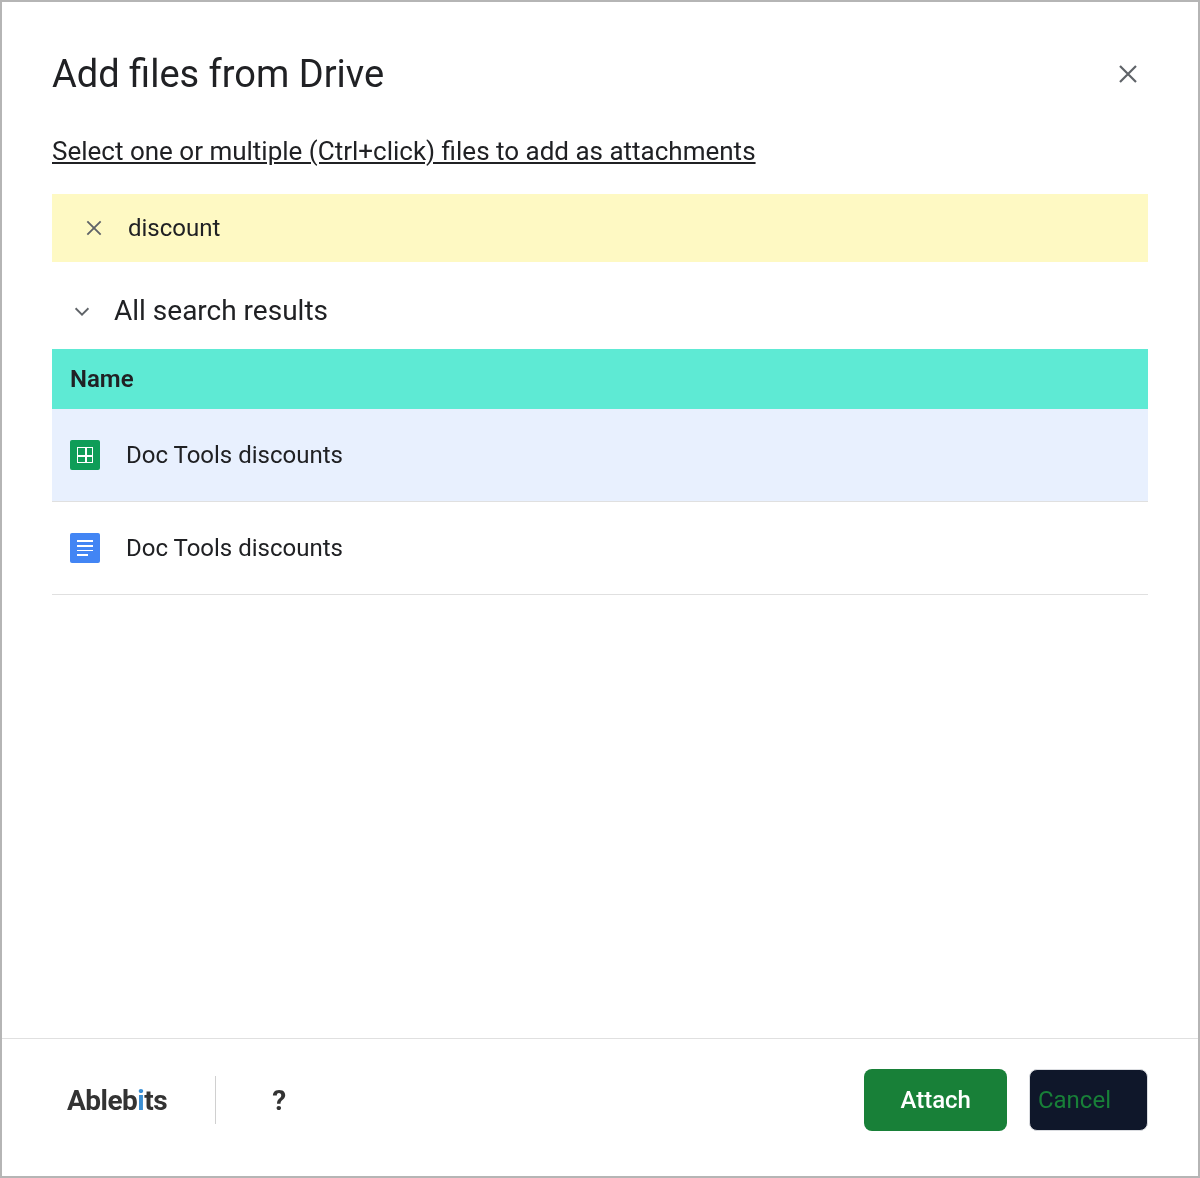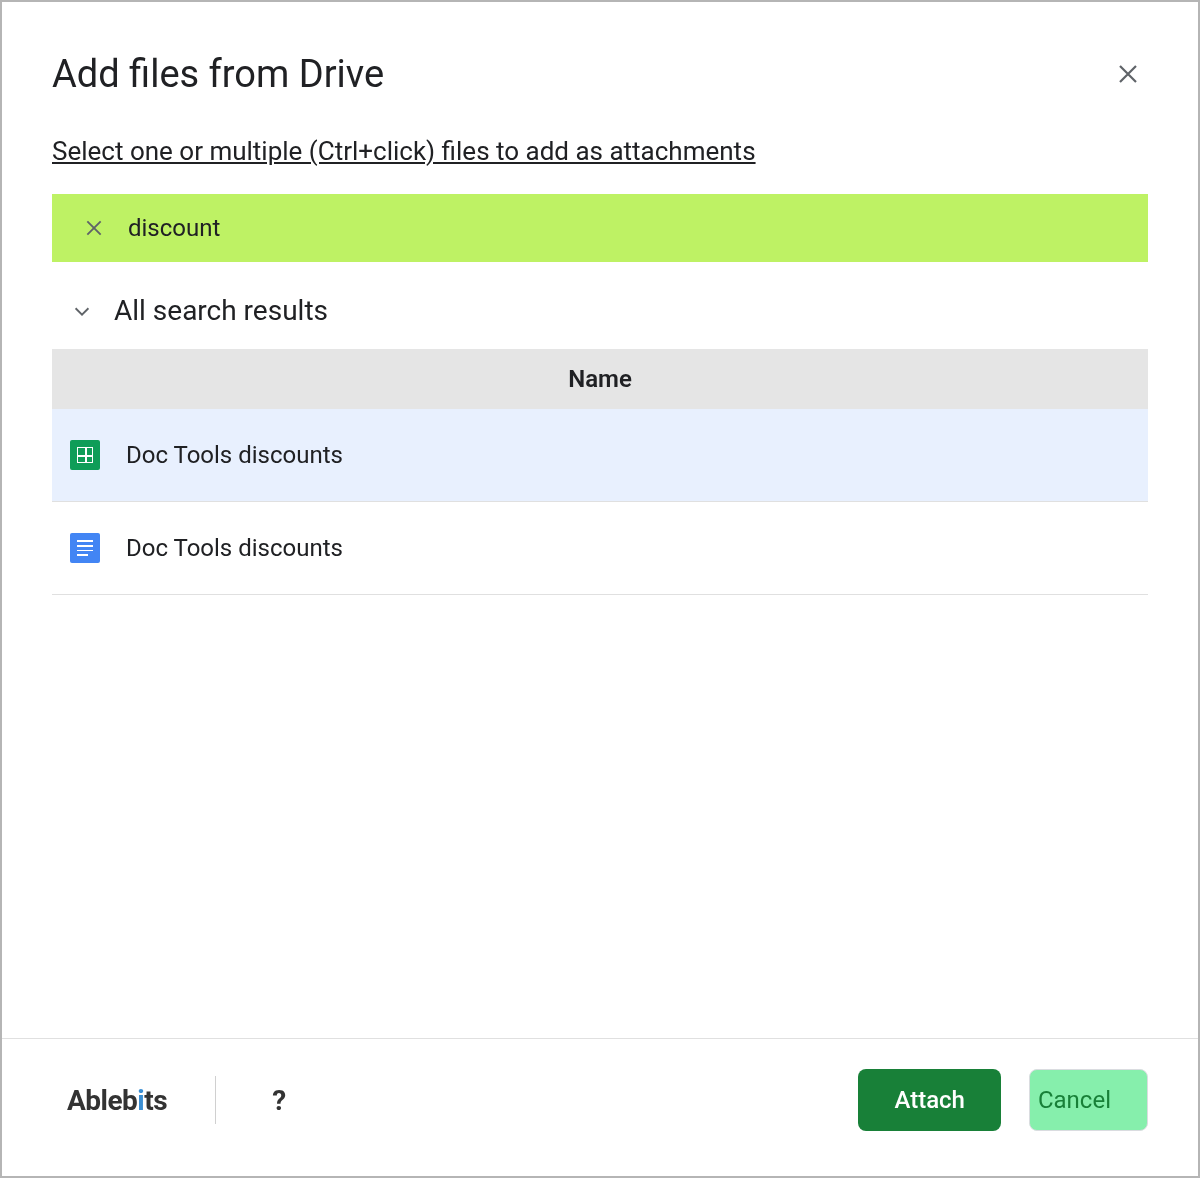--- a/index.html
+++ b/index.html
@@ -47,21 +47,21 @@
       width: 24px;
       height: 24px;
     }
     .subtitle {
       font-size: 26px;
       color: #202124;
       margin-bottom: 28px;
       text-decoration: underline;
     }
     .search-bar {
-      background: #bef264;
+      background: #fef9c3;
       display: flex;
       align-items: center;
       padding: 20px 30px;
       margin-bottom: 32px;
     }
     .search-clear {
       width: 24px;
       height: 24px;
       display: flex;
       align-items: center;
@@ -93,26 +93,25 @@
       align-items: center;
       justify-content: center;
       margin-right: 20px;
       color: #5f6368;
     }
     .results-label {
       font-size: 28px;
       color: #202124;
     }
     .table-header {
-      background: #e5e5e5;
+      background: #5eead4;
       padding: 16px 18px;
       font-size: 24px;
       font-weight: 600;
       color: #202124;
-      text-align: center;
     }
     .file-row {
       display: flex;
       align-items: center;
       padding: 31px 18px;
       border-bottom: 1px solid #e0e0e0;
       cursor: pointer;
     }
     .file-row.selected {
       background: #e8f0fe;
@@ -206,37 +205,37 @@
     }
     .help-btn {
       font-size: 28px;
       font-weight: 700;
       color: #333;
       cursor: pointer;
       padding: 4px 8px;
     }
     .footer-right {
       display: flex;
-      gap: 28px;
+      gap: 22px;
     }
     .btn {
       padding: 16px 36px;
       font-size: 24px;
       border-radius: 8px;
       cursor: pointer;
       font-family: inherit;
       border: none;
     }
     .btn-primary {
       background: #188038;
       color: #fff;
       font-weight: 500;
     }
     .btn-secondary {
-      background: #86efac;
+      background: #0f172a;
       color: #188038;
       border: 1px solid #dadce0;
       padding-left: 8px;
     }
     .spacer {
       flex: 1;
     }
     .sheets-grid {
       position: absolute;
       top: 7px;

